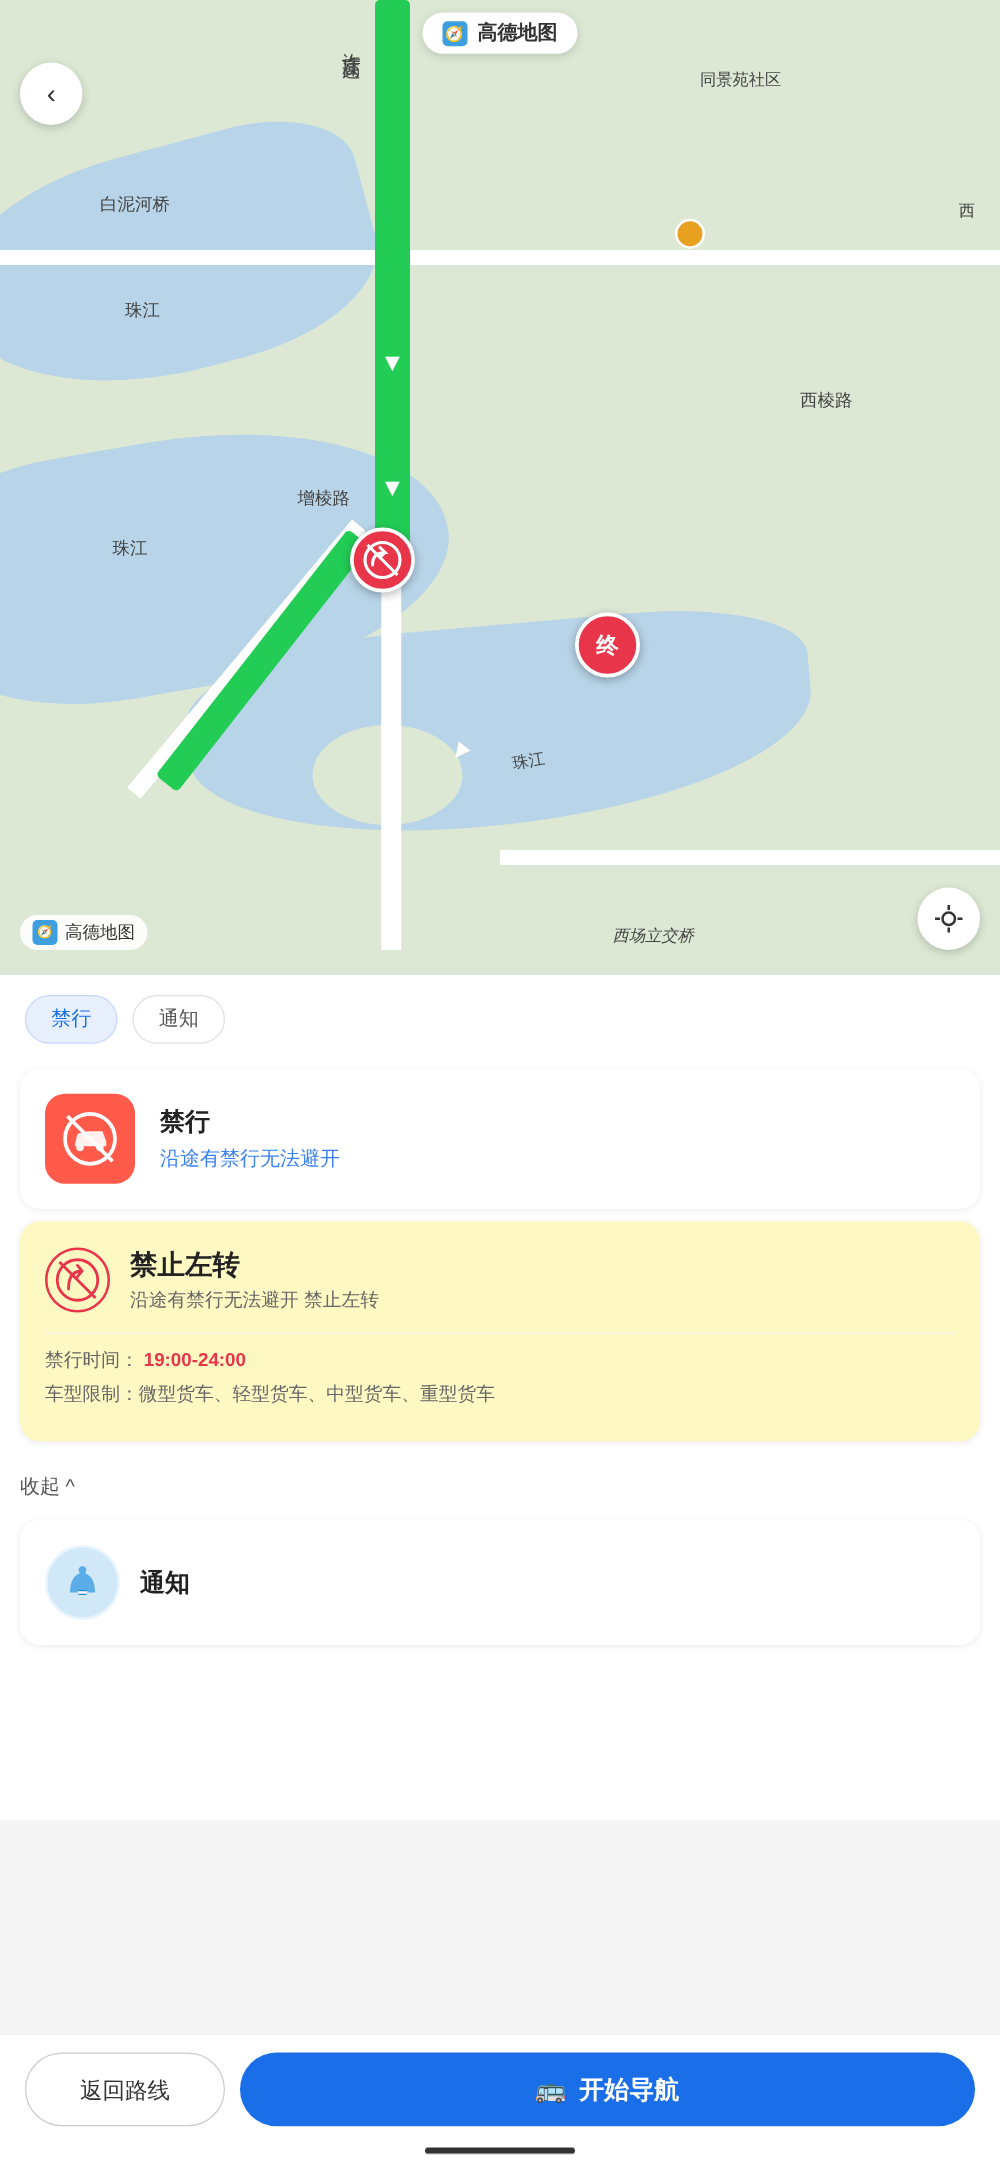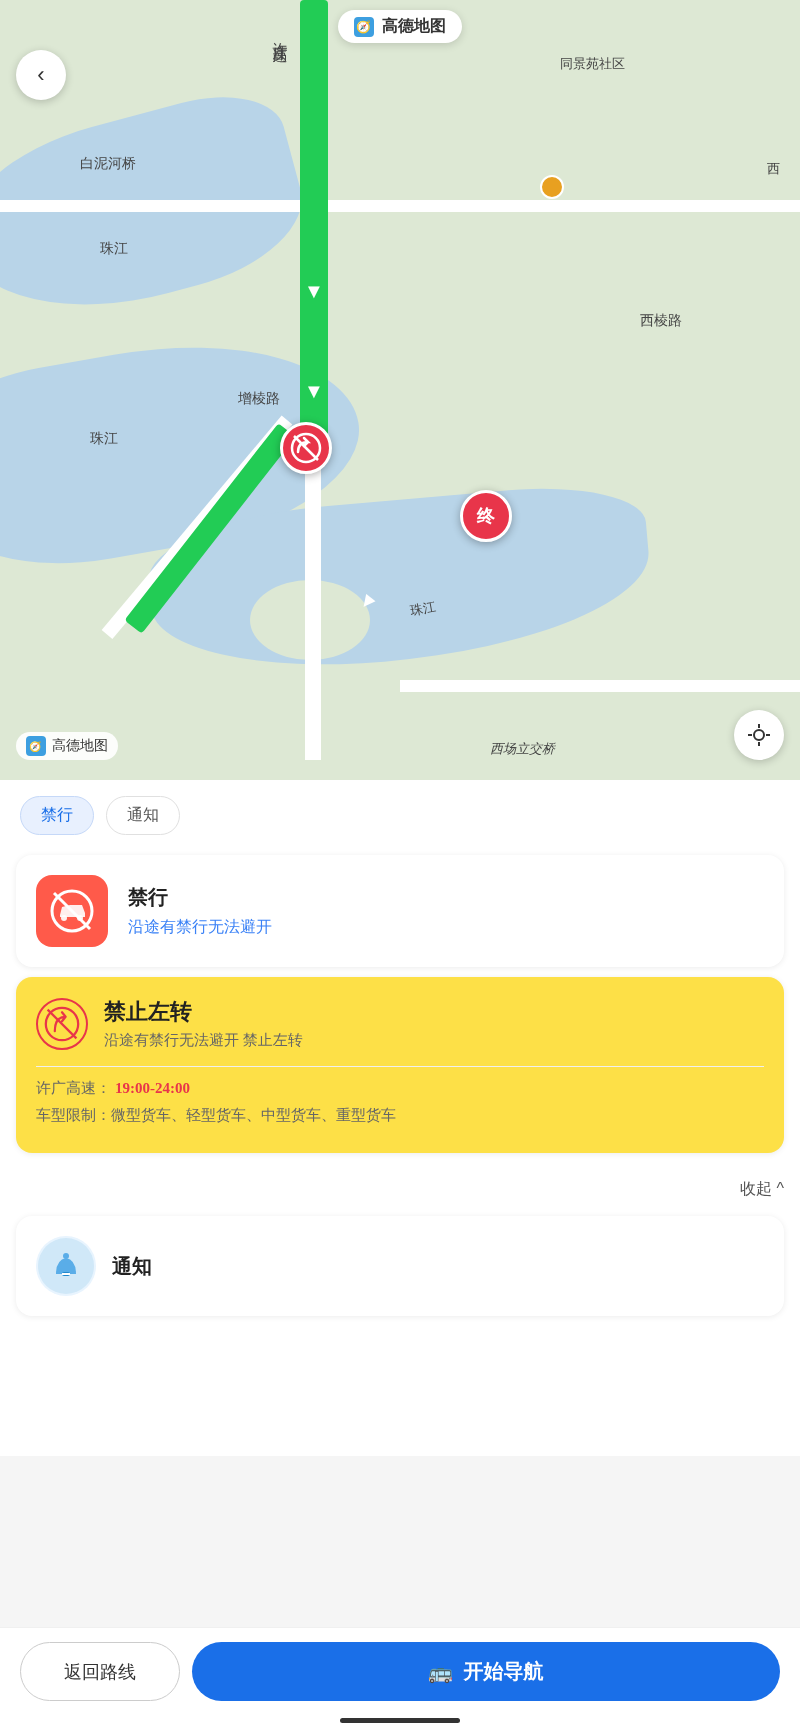--- a/index.html
+++ b/index.html
@@ -327,25 +327,24 @@
       margin-bottom: 6px;
     }
     .card-desc {
       font-size: 16px;
       color: #3b82f6;
     }
 
     
     .detail-card {
       margin: 10px 16px;
-      background: #fde047;
+      background: #fef9c3;
       border-radius: 16px;
       padding: 20px;
       box-shadow: 0 1px 6px rgba(0,0,0,0.08);
-      font-family: Liberation Serif, serif;
     }
     .detail-header {
       display: flex;
       align-items: center;
       gap: 16px;
       margin-bottom: 16px;
     }
     .detail-icon {
       width: 52px; height: 52px;
       border-radius: 50%;
@@ -376,21 +375,21 @@
       align-items: center;
       gap: 4px;
     }
     .time-range {
       color: #e8354a;
       font-weight: 600;
     }
 
     
     .collapse-btn {
-      text-align: right;
+      text-align: left;
       padding: 16px;
       font-size: 16px;
       color: #555;
       cursor: pointer;
     }
 
     
     .notif-preview {
       margin: 0 16px 10px;
       background: white;
@@ -581,21 +580,21 @@
           <path d="M12 28 Q12 12 24 12 L20 7 M24 12 L20 17" fill="none" stroke="#e8354a" stroke-width="2.5" stroke-linecap="round" stroke-linejoin="round"></path>
         </svg>
       </div>
       <div>
         <div class="detail-title">禁止左转</div>
         <div class="detail-subtitle">沿途有禁行无法避开 禁止左转</div>
       </div>
     </div>
     <div class="detail-divider"></div>
     <div class="detail-row">
-      <span>许广高速：</span>
+      <span>禁行时间：</span>
       <span class="time-range">19:00-24:00</span>
     </div>
     <div class="detail-row">车型限制：微型货车、轻型货车、中型货车、重型货车</div>
   </div>
 
   <div class="collapse-btn">收起 ^</div>
 
   <div class="notif-preview">
     <div class="notif-icon" style="display:flex;align-items:center;justify-content:center;">
       <svg viewBox="0 0 60 60" width="60" height="60">

